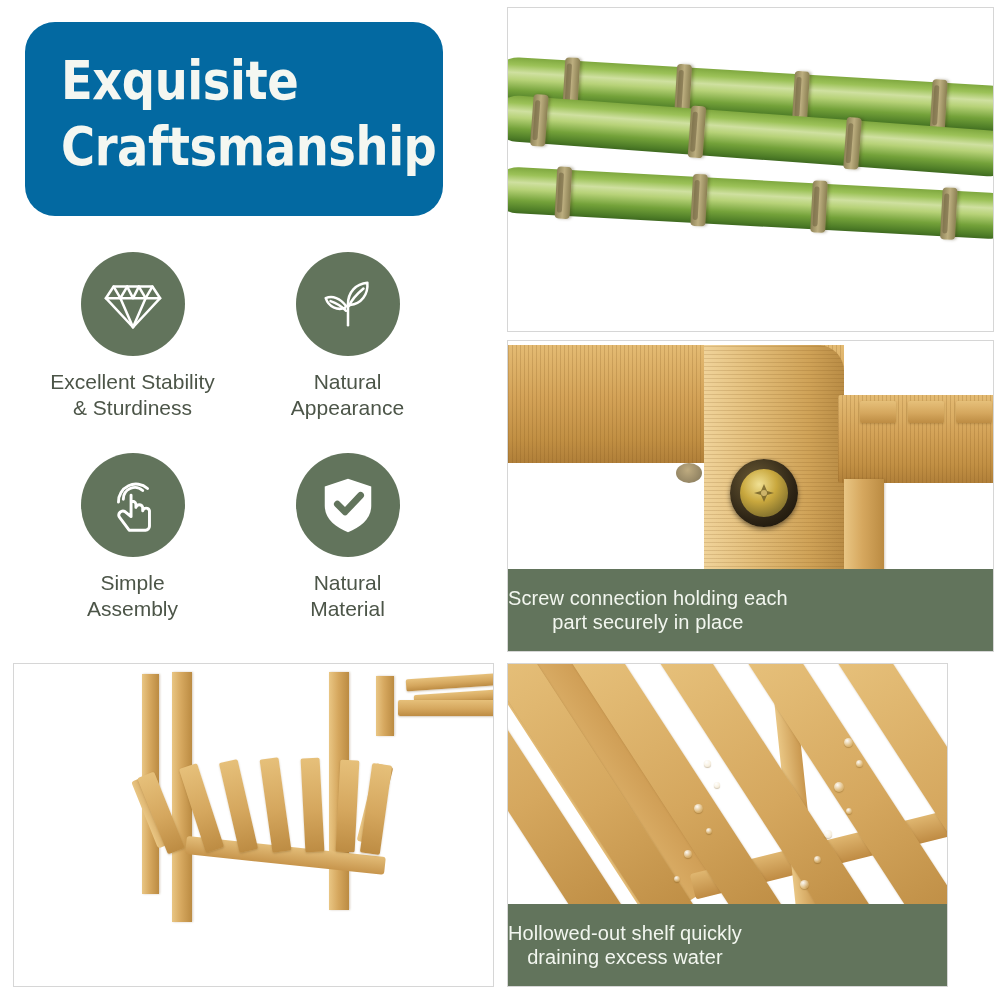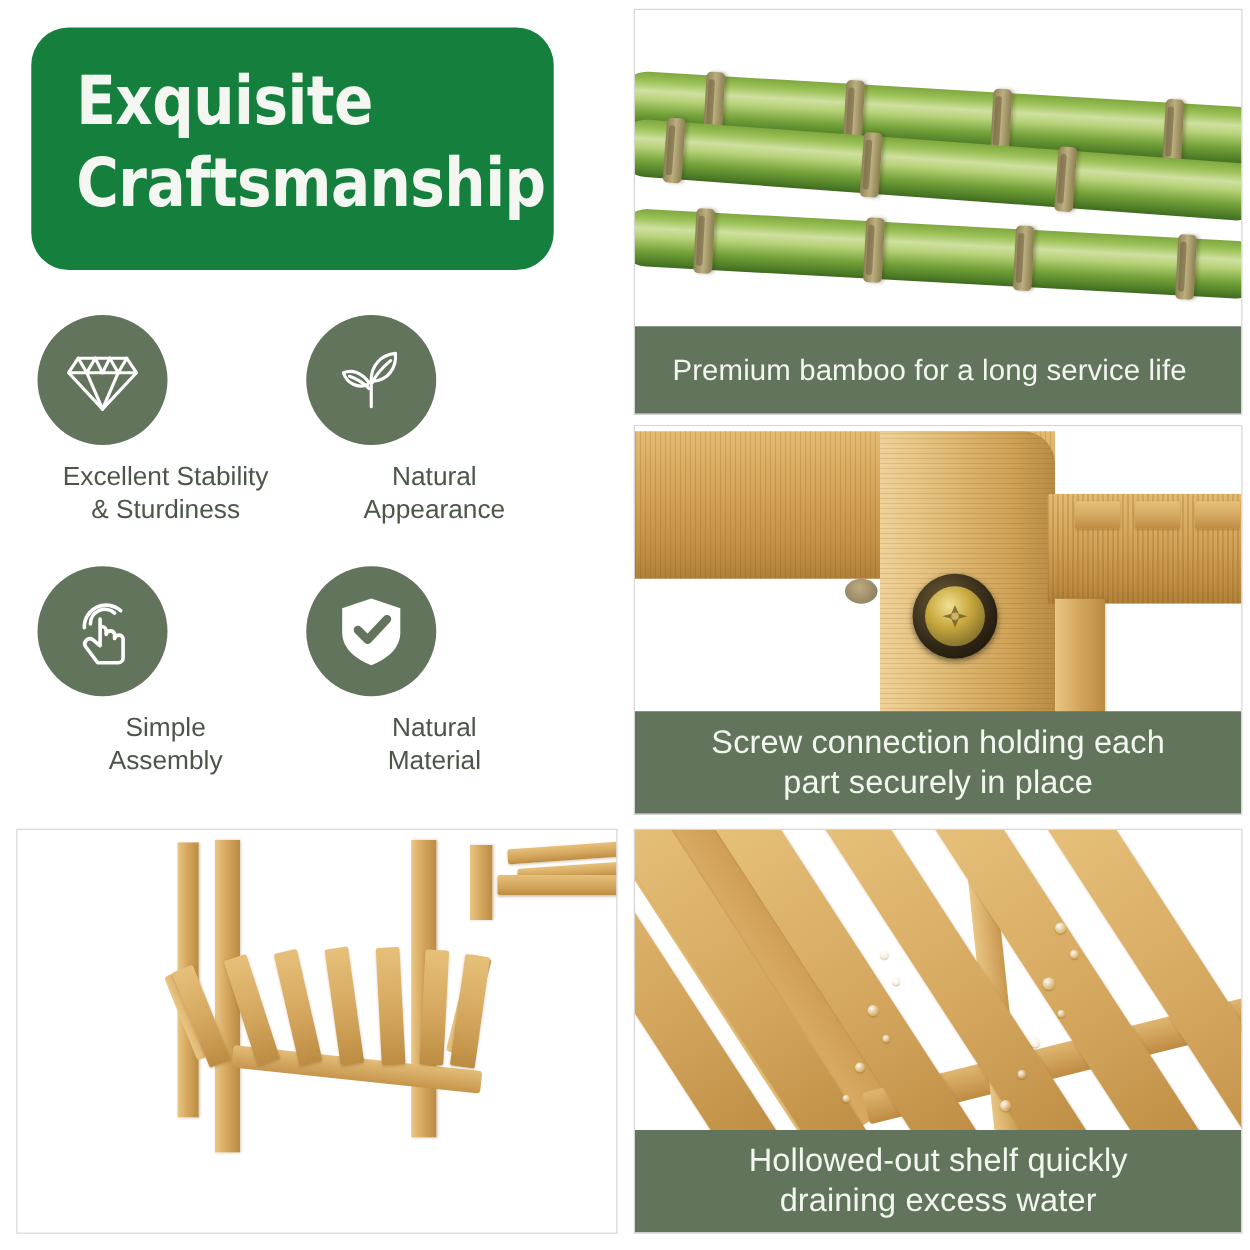--- a/index.html
+++ b/index.html
@@ -36,34 +36,34 @@
     align-items: center;
     box-sizing: border-box;
     letter-spacing: .1px;
   }
   .caption.left-align {
     justify-content: flex-start;
     padding-left: 30px;
     font-size: 23.5px;
   }
   .caption.center-align {
-    justify-content: center;
+    justify-content: flex-start;
     text-align: center;
-    font-size: 26px;
+    font-size: 20px;
     line-height: 1.22;
   }
 
   
   #title-card {
     position: absolute;
     left: 25px;
     top: 22px;
     width: 418px;
     height: 194px;
-    background: #15803d;
+    background: #0369a1;
     border-radius: 30px;
     box-sizing: border-box;
     padding: 26px 0 16px 36px;
   }
   #title-card .line {
     color: #f4f7f1;
     font-family: "DejaVu Sans", sans-serif;
     font-weight: bold;
     font-size: 54px;
     line-height: 1.22;
@@ -81,20 +81,21 @@
     height: 380px;
     display: grid;
     grid-template-columns: 1fr 1fr;
     grid-template-rows: 1fr 1fr;
     column-gap: 10px;
     row-gap: 22px;
   }
   .feature {
     display: flex;
     flex-direction: column;
+    align-items: center;
   }
   .feature-icon {
     width: 104px;
     height: 104px;
     border-radius: 50%;
     background: #62745c;
     display: flex;
     align-items: center;
     justify-content: center;
   }
@@ -258,21 +259,20 @@
       <div class="node" style="left:196px;"></div>
       <div class="node" style="left:352px;"></div>
     </div>
     <div class="stalk" style="left:-14px; top:158px; width:520px; transform:rotate(3.1deg); transform-origin:left center;">
       <div class="node" style="left:62px;"></div>
       <div class="node" style="left:198px;"></div>
       <div class="node" style="left:318px;"></div>
       <div class="node" style="left:448px;"></div>
     </div>
   </div>
-  <div class="caption left-align" style="height:70px;">Premium bamboo for a long service life</div>
 </div>
 
 <div class="panel" style="left:507px; top:340px; width:487px; height:312px;">
   <div class="photo">
 
     <div class="wood" style="position:absolute; left:-4px; top:4px; width:340px; height:118px;"></div>
 
     <div style="position:absolute; left:196px; top:4px; width:140px; height:290px;
                 background:
                   repeating-linear-gradient(0deg, rgba(120,78,22,.17) 0px, rgba(120,78,22,.17) 1px,
@@ -329,21 +329,21 @@
     <div class="shelf-slat" style="left:138px; top:108px; width:18px; height:82px; transform:rotate(-22deg);"></div>
     <div class="shelf-slat" style="left:178px; top:100px; width:19px; height:88px; transform:rotate(-18deg);"></div>
     <div class="shelf-slat" style="left:215px; top:96px; width:19px; height:92px; transform:rotate(-13deg);"></div>
     <div class="shelf-slat" style="left:252px; top:94px; width:19px; height:94px; transform:rotate(-8deg);"></div>
     <div class="shelf-slat" style="left:289px; top:94px; width:19px; height:94px; transform:rotate(-3deg);"></div>
     <div class="shelf-slat" style="left:324px; top:96px; width:19px; height:92px; transform:rotate(3deg);"></div>
     <div class="shelf-slat" style="left:352px; top:100px; width:20px; height:90px; transform:rotate(8deg);"></div>
   </div>
 </div>
 
-<div class="panel" style="left:507px; top:663px; width:487px; height:324px;">
+<div class="panel" style="left:507px; top:663px; width:441px; height:324px;">
   <div class="photo">
 
     <div style="position:absolute; left:-20px; top:10px; width:100px; height:300px;
                 transform:rotate(-33deg); transform-origin:top left; border-radius:3px;
                 background:linear-gradient(to right,#e5bd77,#c9954c);"></div>
     <div style="position:absolute; left:180px; top:170px; width:330px; height:26px;
                 transform:rotate(-14deg); border-radius:3px;
                 background:linear-gradient(to bottom,#dfb670,#bf8b43);"></div>
     <div style="position:absolute; left:276px; top:0px; width:22px; height:260px;
                 transform:rotate(-6deg); border-radius:3px;

